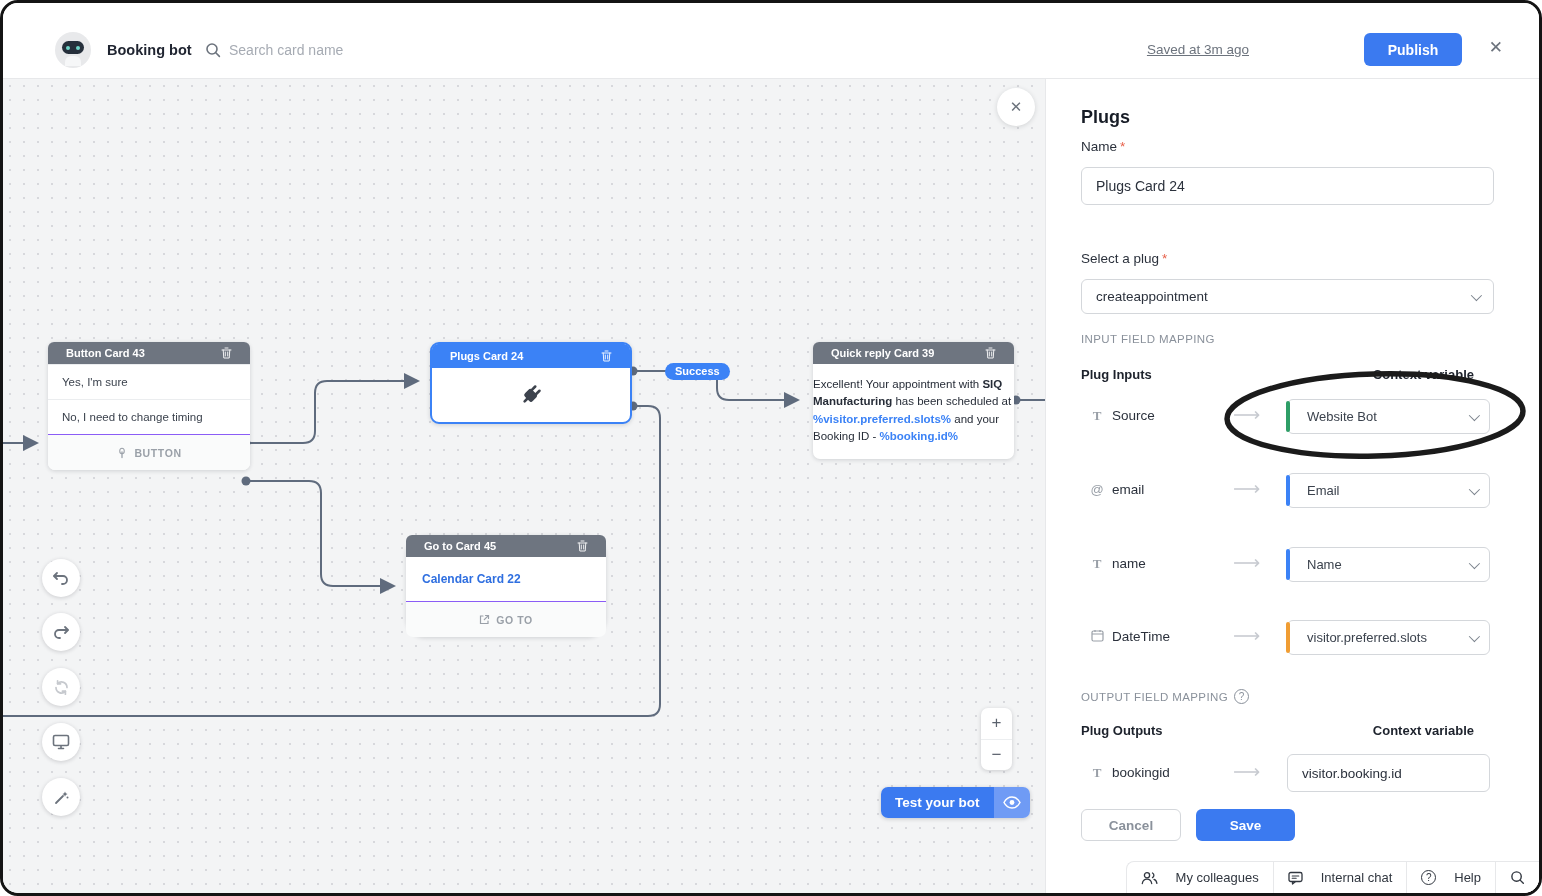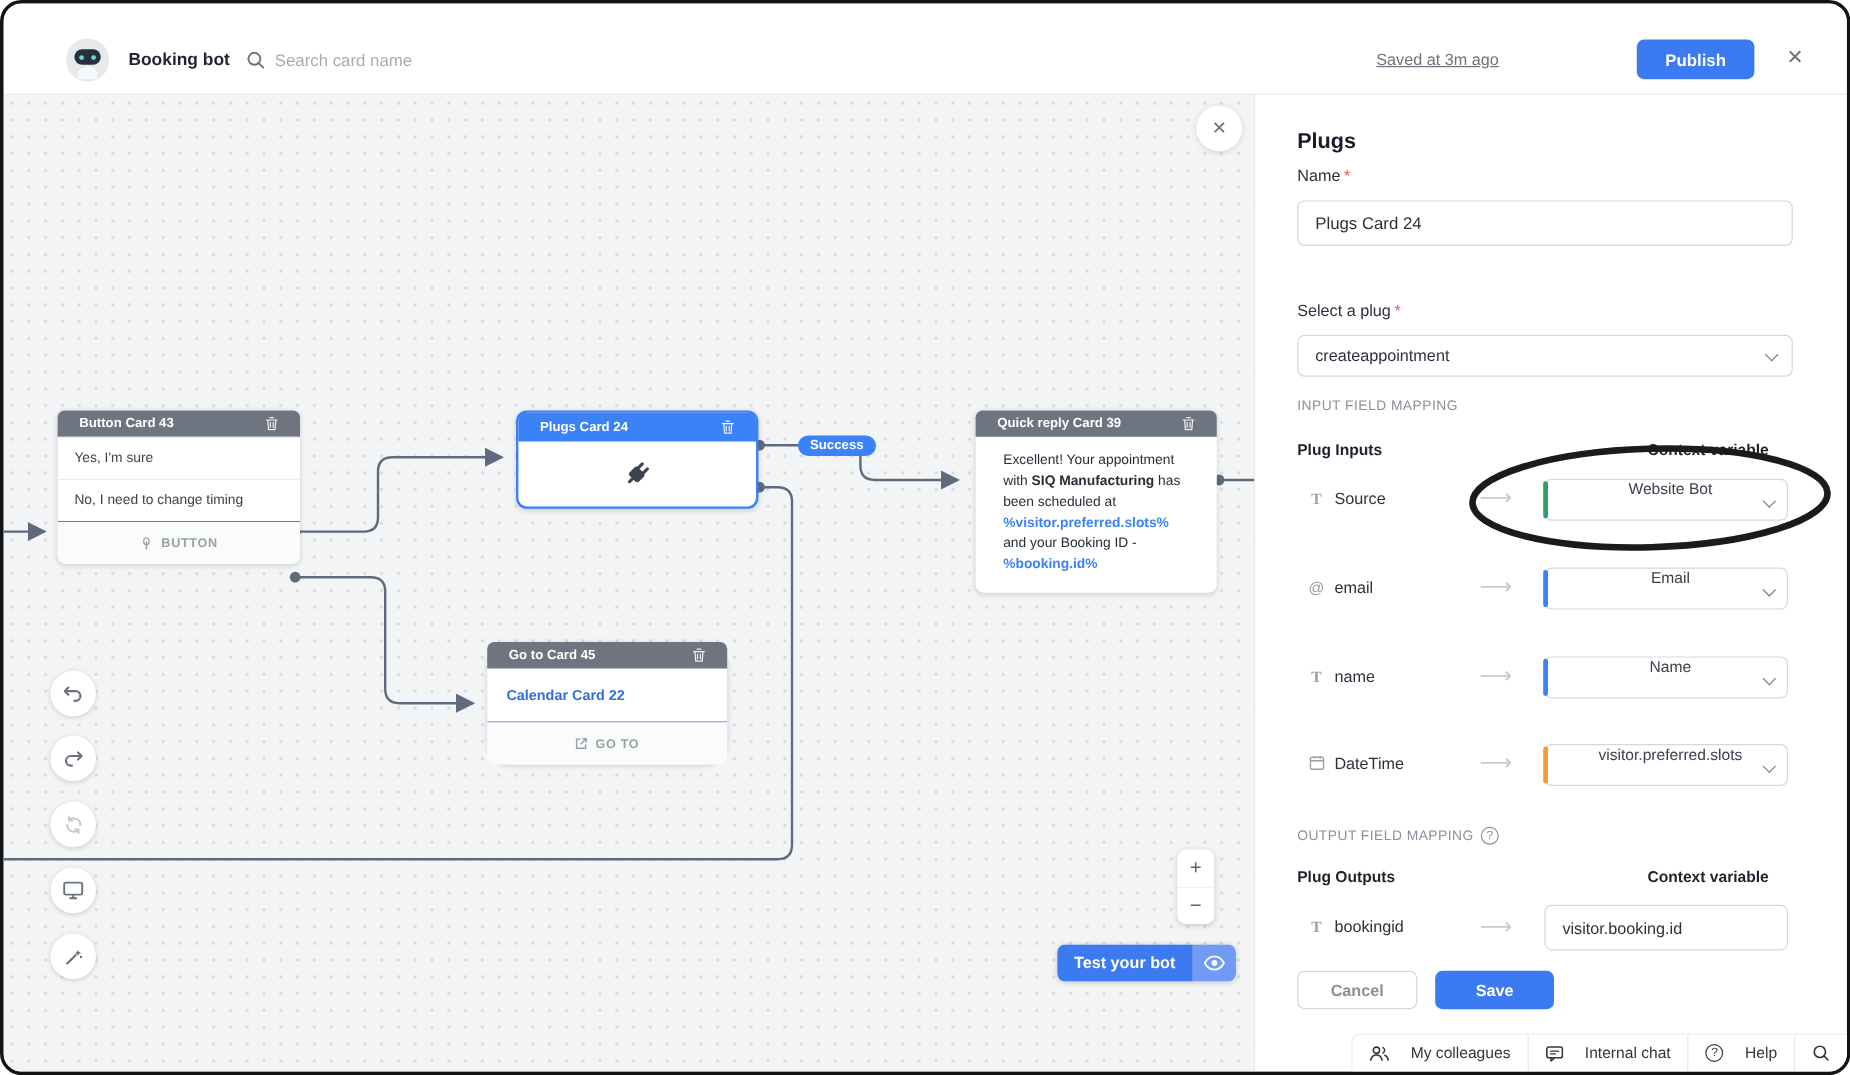--- a/index.html
+++ b/index.html
@@ -37,21 +37,21 @@
   .opt { border-top:1px solid #ebedef; padding:11px 14px; color:#3b424d; }
   .card-foot { border-top:1px solid #8b5cf6; background:#fafbfb; border-radius:0 0 7px 7px; height:36px; display:flex; align-items:center; justify-content:center; gap:6px; color:#9aa0a8; font-size:10.5px; font-weight:bold; letter-spacing:.6px; }
 
   .plugs-card { left:427px; top:263px; width:202px; height:82px; border:2px solid #3b82f6; border-radius:9px; }
   .plugs-card .card-head { height:24px; border-radius:6px 6px 0 0; }
   .plugs-body { height:54px; display:flex; align-items:center; justify-content:center; }
 
   .success-pill { position:absolute; left:662px; top:284px; background:#3b82f6; color:#fff; font-size:11px; font-weight:bold; padding:2px 10px 3px; border-radius:9px; }
 
   .qr-card { left:810px; top:263px; width:201px; }
-  .qr-body { padding:12px 23px 14px; color:#272d38; line-height:1.5; }
+  .qr-body { padding:12px 0 14px; color:#272d38; line-height:1.5; }
 
   .goto-card { left:403px; top:456px; width:200px;border-radius:20px; }
   .goto-link { padding:15px 16px; color:#2f6fe0; font-weight:bold; font-size:12px; cursor:pointer; }
 
   .tool-btn { position:absolute; left:39px; width:38px; height:38px; border-radius:50%; background:#fff; box-shadow:0 1px 4px rgba(20,24,35,.18); display:flex; align-items:center; justify-content:center; cursor:pointer; }
   .canvas-close { position:absolute; left:994px; top:9px; width:38px; height:38px; border-radius:50%; background:#fff; box-shadow:0 1px 5px rgba(20,24,35,.15); display:flex; align-items:center; justify-content:center; color:#6c737d; font-size:15px; cursor:pointer; }
 
   .zoomctl { position:absolute; left:978px; top:629px; width:31px; height:62px; background:#fff; border-radius:7px; box-shadow:0 1px 4px rgba(20,24,35,.18); display:flex; flex-direction:column; }
   .zoomctl .z { flex:1; display:flex; align-items:center; justify-content:center; font-size:17px; color:#5b626d; cursor:pointer; }
   .zoomctl .z + .z { border-top:1px solid #eceef0; }
@@ -69,21 +69,21 @@
   .p-select { position:absolute; left:35px; width:413px; height:35px; border:1px solid #d4d7db; border-radius:6px; display:flex; align-items:center; padding:4px 14px; font-size:13.5px; color:#2b313c; cursor:pointer; }
   .chev { margin-left:auto; width:8px; height:8px; border-right:1.7px solid #7a828c; border-bottom:1.7px solid #7a828c; transform:rotate(45deg) translateY(-2px); }
   .sect { position:absolute; left:35px; font-size:11.5px; letter-spacing:.4px; color:#8a919b; display:flex; align-items:center; gap:6px; }
   .colhead-l { position:absolute; left:35px; font-size:13px; font-weight:bold; color:#1d222c; }
   .colhead-r { position:absolute; right:65px; font-size:13px; font-weight:bold; color:#1d222c; }
   .map-row { position:absolute; left:35px; right:52px; height:35px; }
   .row-ico { position:absolute; left:8px; top:9px; width:16px; text-align:center; color:#9aa0a8; font-size:13px; }
   .t-glyph { font-family:"Liberation Serif", serif; font-weight:bold; }
   .row-lbl { position:absolute; left:31px; top:9px; font-size:13.5px; color:#2b313c; }
   .row-arrow { position:absolute; left:152px; top:4px; color:#c7cad0; font-size:19px; }
-  .row-dd { position:absolute; left:206px; top:0; width:203px; height:35px; border:1px solid #d4d7db; border-radius:6px; display:flex; align-items:center; padding:0 12px 0 19px; font-size:13px; color:#3b424d; cursor:pointer;flex-direction:column; }
+  .row-dd { position:absolute; left:206px; top:0; width:203px; height:35px; border:1px solid #d4d7db; border-radius:6px; display:flex; align-items:center; padding:0 12px 0 19px; font-size:13px; color:#3b424d; cursor:pointer; }
   .row-dd .bar { position:absolute; left:-2px; top:1px; bottom:1px; width:4px; border-radius:2px; }
   .out-input { position:absolute; left:206px; top:0; width:203px; height:38px; border:1px solid #d4d7db; border-radius:6px; display:flex; align-items:center; padding:0 14px; font-size:13.5px; color:#2b313c; }
   .p-btn { position:absolute; height:32px; border-radius:6px; font-size:13.5px; font-weight:bold; display:flex; align-items:center; justify-content:center; cursor:pointer; }
   .btn-cancel { left:35px; width:100px; border:1px solid #d4d7db; color:#8a919b; background:#fff; }
   .btn-save { left:150px; width:99px; background:#3b7af0; color:#fff; }
   .qmark { width:15px; height:15px; border:1.3px solid #8a919b; border-radius:50%; font-size:10px; display:inline-flex; align-items:center; justify-content:center; color:#8a919b; letter-spacing:0; }
 
   
   .statusbar { position:absolute; right:0; bottom:0; height:32px; background:#fff; border-top:1px solid #e7e8ea; border-left:1px solid #e7e8ea; border-top-left-radius:8px; display:flex; align-items:stretch; z-index:40; }
   .sb-item { display:flex; align-items:center; gap:18px; padding:0 14px; font-size:13px; color:#30363f; cursor:pointer; }

